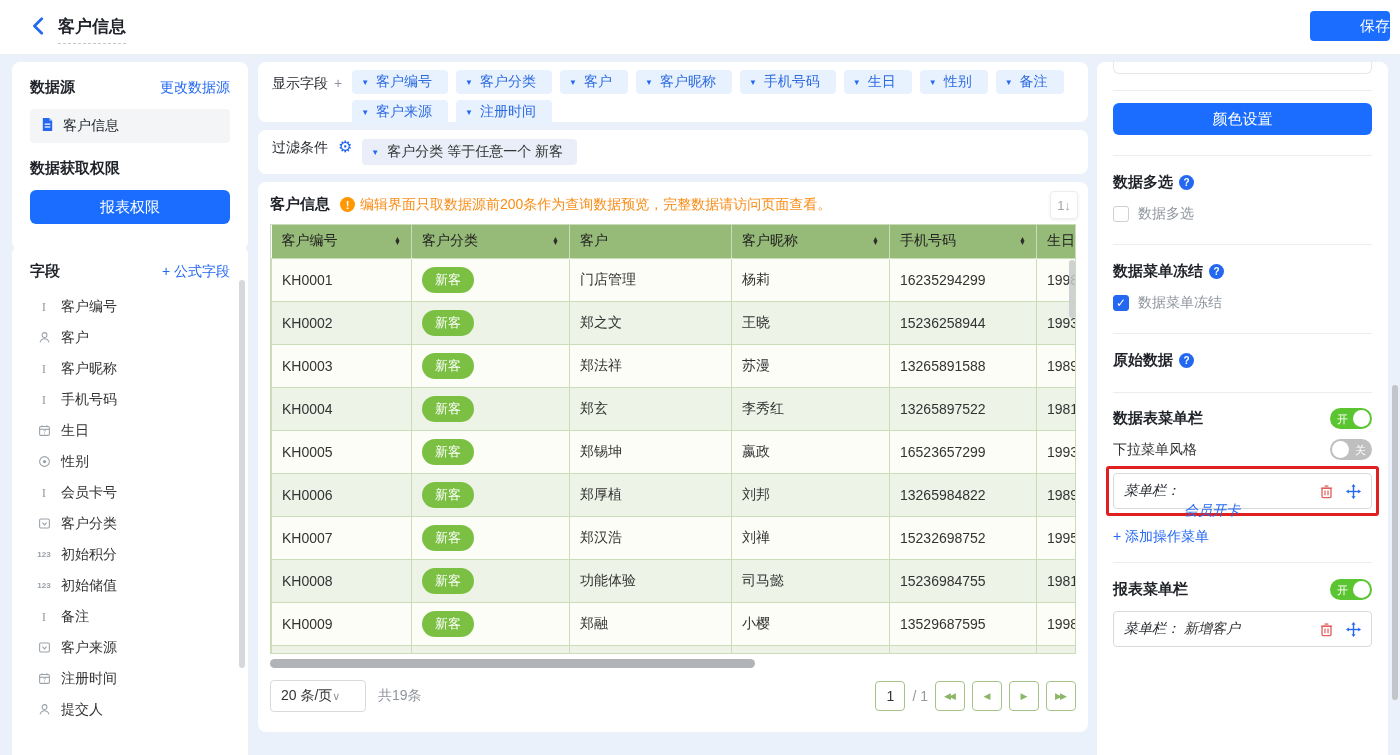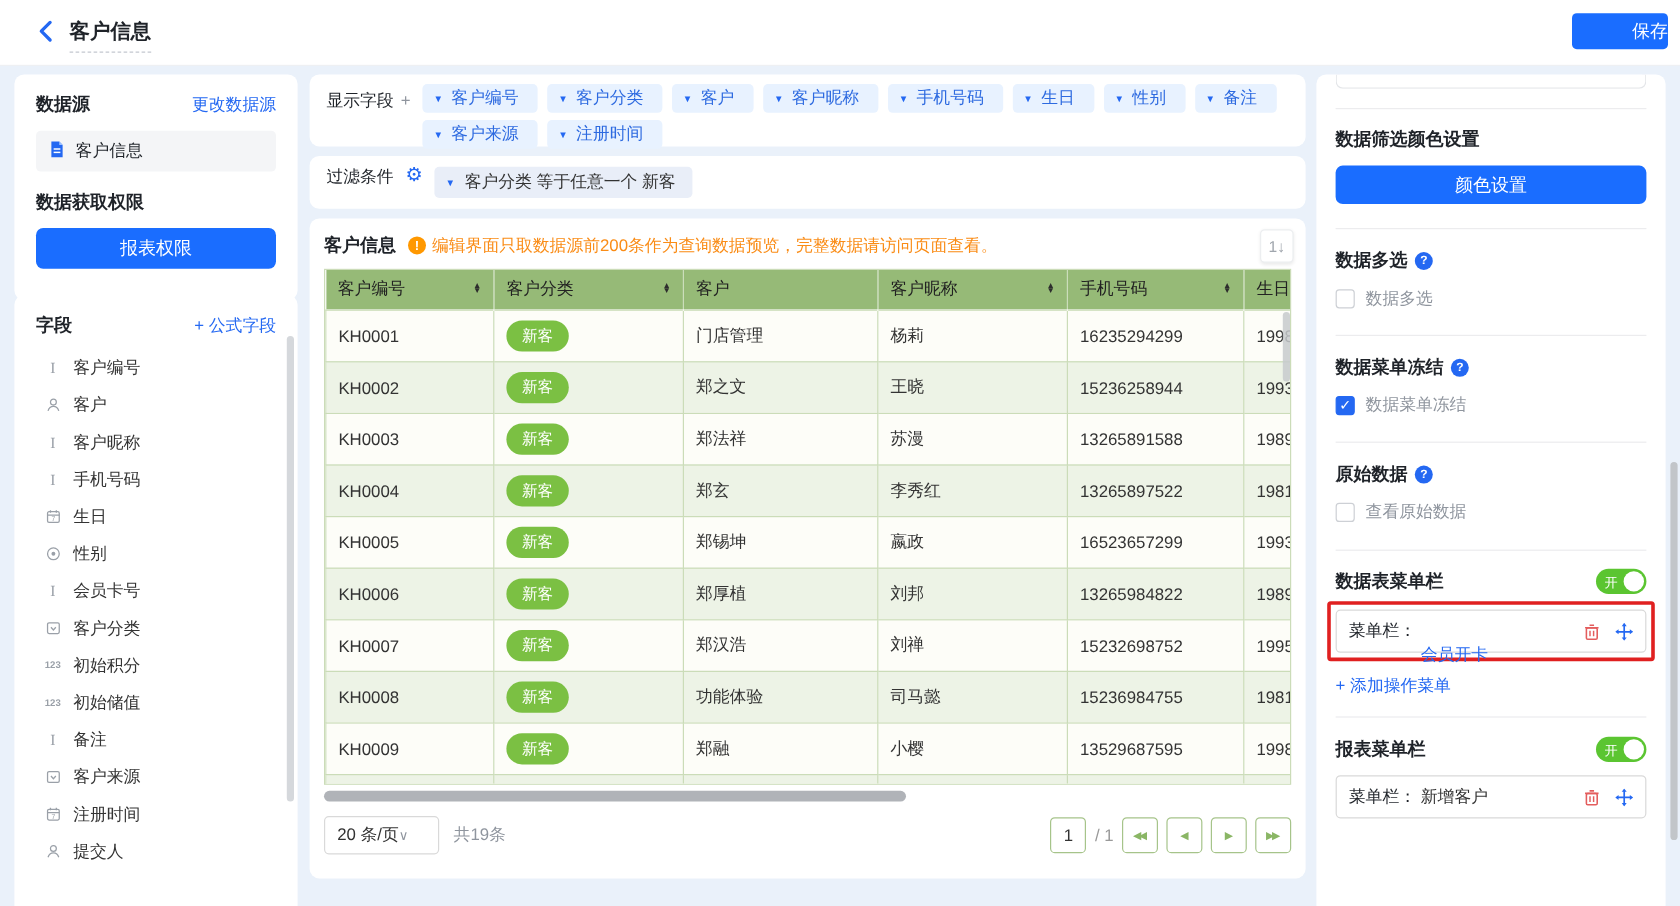--- a/index.html
+++ b/index.html
@@ -81,21 +81,21 @@
   .cb-row { display:flex; align-items:center; gap:9px; color:#8f959e; cursor:pointer; }
   .cb { width:16px; height:16px; border:1px solid #cdd0d5; border-radius:3px; background:#fff; flex:none; }
   .cb.checked { background:#2468f2; border-color:#2468f2; color:#fff; font-size:12px; display:flex; align-items:center; justify-content:center; }
   .toggle { width:42px; height:21px; border-radius:11px; position:relative; cursor:pointer; flex:none; }
   .toggle.on { background:#5bc531; }
   .toggle.on .knob { position:absolute; right:2px; top:2px; width:17px; height:17px; border-radius:50%; background:#fff; }
   .toggle.on .t-label { position:absolute; left:7px; top:4px; color:#fff; font-size:11px; }
   .toggle.off { background:#bfbfbf; }
   .toggle.off .knob { position:absolute; left:2px; top:2px; width:17px; height:17px; border-radius:50%; background:#fff; }
   .toggle.off .t-label { position:absolute; right:6px; top:4px; color:#fff; font-size:11px; }
-  .menu-item { height:36px; border:1px solid #d9d9d9; border-radius:4px; background:#fff; display:flex; align-items:center; padding:0 10px; gap:4px; }
+  .menu-item { height:36px; border:1px solid #d9d9d9; border-radius:4px; background:#fff; display:flex; align-items:center; padding:0 10px; gap:4px;font-style:italic; }
   .menu-item .mi-val-blue { color:#2468f2;margin-top:40px; }
   .menu-item .mi-icons { margin-left:auto; display:flex; align-items:center; gap:12px; }
   #red-highlight { border:3px solid #e02020; border-radius:3px; padding:4px; margin:6px -7px 0 -7px; }
   .icon-btn { cursor:pointer; display:inline-flex; }
   #window-scrollbar { position:absolute; left:1392px; top:385px; width:6px; height:315px; background:#c2c5c9; border-radius:3px; }
 </style>
 </head>
 <body>
 
 <div id="topbar">
@@ -478,21 +478,20 @@
       <span class="nav-btn">▶</span>
       <span class="nav-btn">▶▶</span>
     </div>
   </div>
 </div>
 
 <div class="card" id="card-right">
   <div id="cut-box"></div>
   <hr class="divider" style="margin-top:16px">
 
-  <div class="sec-title" style="margin-top:16px">数据筛选颜色设置</div>
   <button class="blue-btn" style="margin-top:12px">颜色设置</button>
   <hr class="divider" style="margin-top:20px">
 
   <div class="sec-title" style="margin-top:17px">
     <span>数据多选</span>
     <span class="help-icon">?</span>
   </div>
   <div class="cb-row" style="margin-top:13px">
     <span class="cb"></span>
     <span>数据多选</span>
@@ -505,32 +504,35 @@
   </div>
   <div class="cb-row" style="margin-top:13px">
     <span class="cb checked">✓</span>
     <span>数据菜单冻结</span>
   </div>
   <hr class="divider" style="margin-top:21px">
 
   <div class="sec-title" style="margin-top:17px">
     <span>原始数据</span>
     <span class="help-icon">?</span>
-  </div>
-  <div class="cb-row" style="margin-top:13px">
-    <span class="cb"></span>
-    <span>查看原始数据</span>
   </div>
   <hr class="divider" style="margin-top:22px">
 
   <div class="row-between" style="margin-top:15px">
     <span class="sec-title">数据表菜单栏</span>
     <span class="toggle on">
       <span class="t-label">开</span>
       <span class="knob"></span>
+    </span>
+  </div>
+  <div class="row-between" style="margin-top:10px">
+    <span style="color:#333">下拉菜单风格</span>
+    <span class="toggle off">
+      <span class="knob"></span>
+      <span class="t-label">关</span>
     </span>
   </div>
 
   <div id="red-highlight">
     <div class="menu-item">
       <span>菜单栏：</span>
       <span class="mi-val-blue">会员开卡</span>
       <span class="mi-icons">
         <span class="icon-btn">
           <svg width="15" height="15" viewBox="0 0 16 16">

